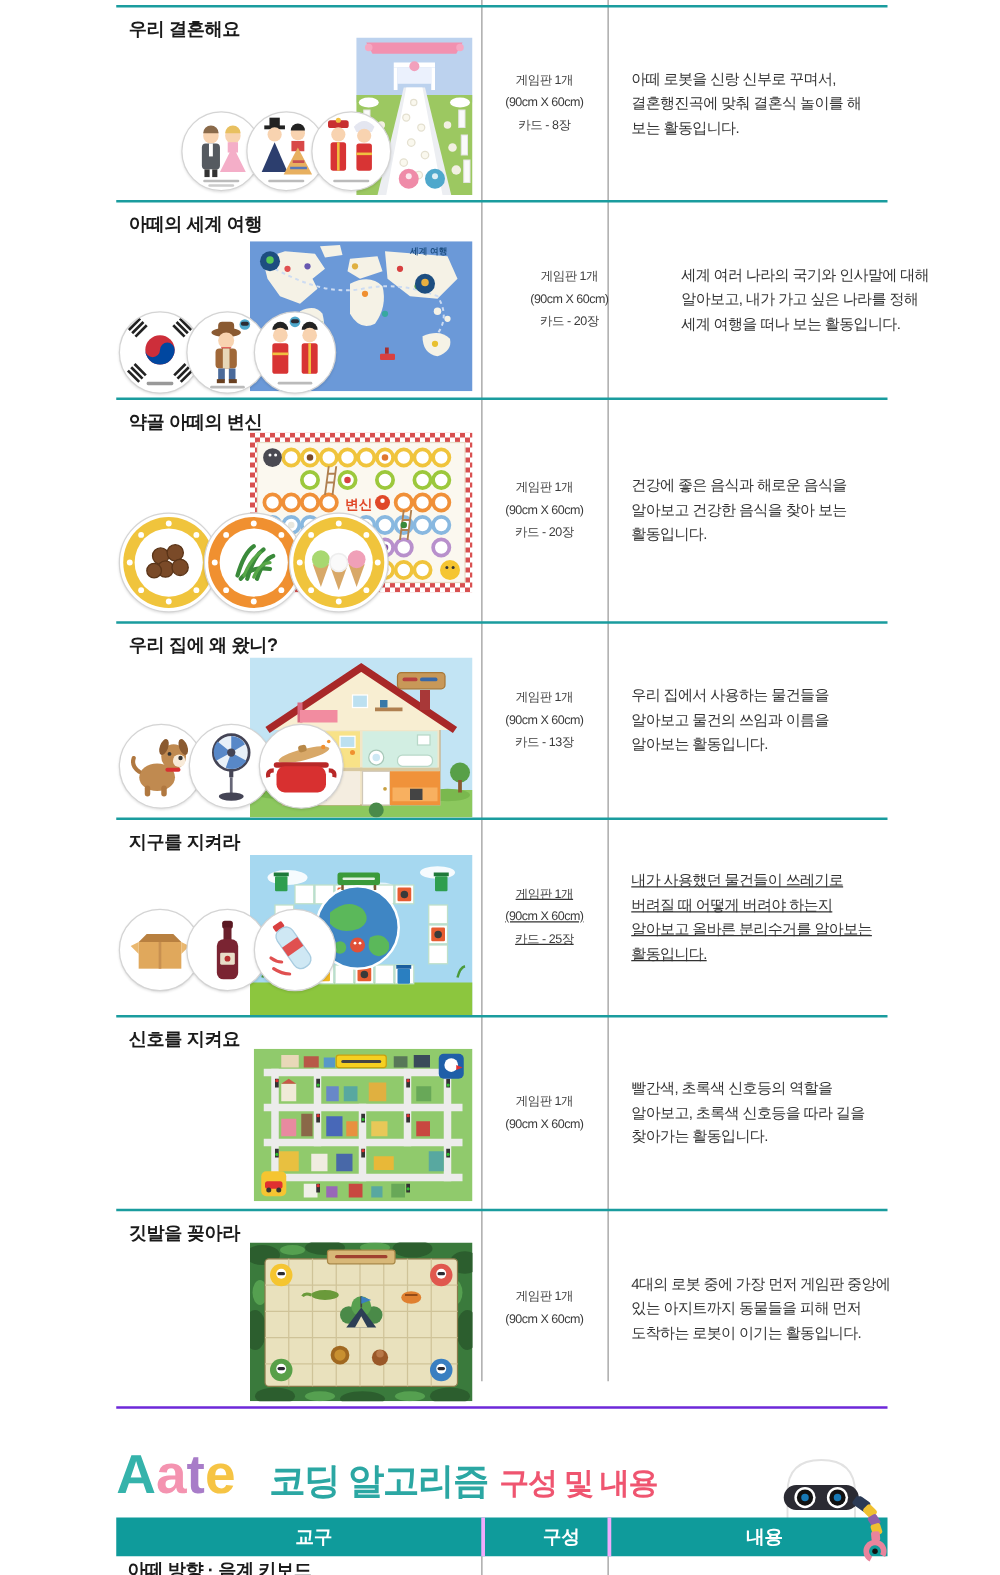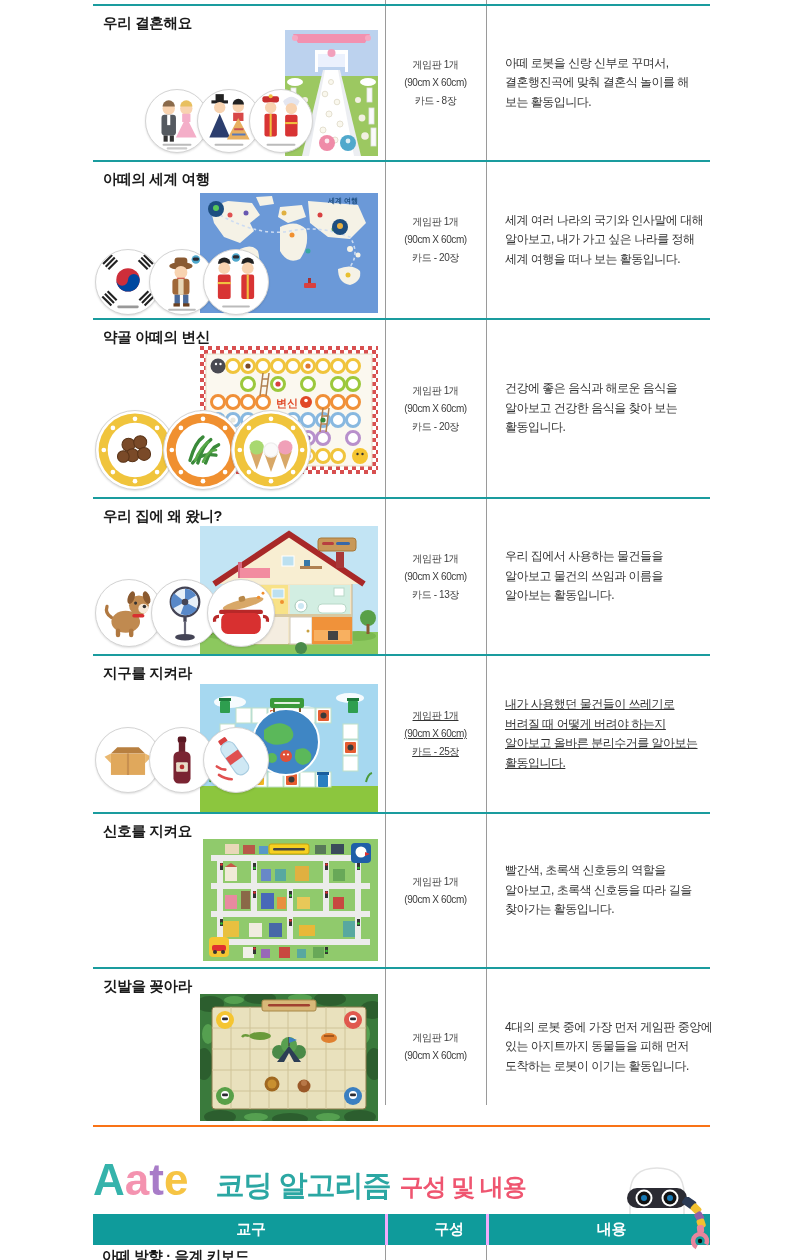--- a/index.html
+++ b/index.html
@@ -5,22 +5,22 @@
   html,body{margin:0;padding:0;background:#fff;}
   .page{position:relative;width:800px;height:1260px;background:#fff;overflow:hidden;
         font-family:"Liberation Sans","DejaVu Sans",sans-serif;color:#333;}
   
   .t1{position:absolute;left:93px;top:0;width:617px;}
   .vdiv{position:absolute;top:0;width:1px;height:1105px;background:#9a9a9a;}
   .vd1{left:292px;} .vd2{left:393px;}
   .t1rows{position:relative;padding-top:4px;}
   .row{position:relative;display:grid;grid-template-columns:292px 101px 224px;
        border-top:2px solid #1a9c9e;box-sizing:border-box;}
-  .row:last-child{border-bottom:2px solid #f97316;}
-  .r1{height:156px;} .r2{height:158px;} .r3{height:179px;} .r4{height:157px;}
+  .row:last-child{border-bottom:2px solid #6d28d9;}
+  .r1{height:156px;} .r2{height:158px;gap:20px;} .r3{height:179px;} .r4{height:157px;}
   .r5{height:158px;text-decoration:underline;} .r6{height:155px;} .r7{height:160px;}
   .cellL{position:relative;}
   .ptitle{position:absolute;top:8px;left:10px;font-size:14.5px;font-weight:bold;
           color:#1a1a1a;white-space:nowrap;letter-spacing:-0.3px;}
   .board{position:absolute;right:7px;z-index:1;line-height:0;}
   .board svg{display:block;}
   .b1{top:24px;} .b2{top:31px;} .b3{top:26px;} .b4{top:27px;}
   .b5{top:28px;} .b6{top:25px;} .b7{top:25px;}
   .cardset{position:absolute;display:flex;z-index:3;}
   .card{border-radius:50%;background:#fff;border:1px solid #d4d4d4;overflow:hidden;

